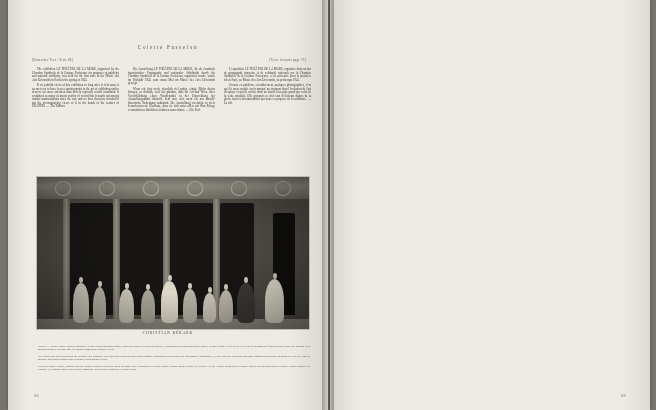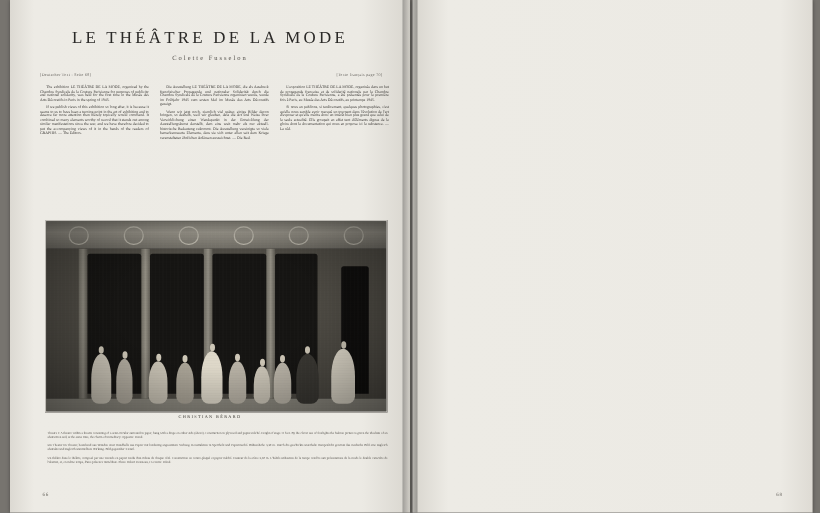--- a/index.html
+++ b/index.html
@@ -99,21 +99,20 @@
   .vig{position:absolute;inset:0;pointer-events:none;
     background:radial-gradient(ellipse at 50% 45%,rgba(0,0,0,0) 40%,rgba(0,0,0,.45) 100%);}
 </style>
 </head>
 <body>
 
 <div class="spread">
 
   <div class="page left">
 
-    <div class="title">LE THÉÂTRE DE LA MODE</div>
     <div class="byline">Colette Fusselon</div>
     <div class="sidenote l">[Deutscher Text : Seite 68]</div>
     <div class="sidenote r">[Texte français page 70]</div>
 
     <div class="cols">
       <div class="col">
         <p>The exhibition LE THÉÂTRE DE LA MODE, organized by the Chambre Syndicale de la Couture Parisienne for purposes of publicity and national solidarity, was held for the first time in the Musée des Arts Décoratifs in Paris in the spring of 1945.</p>
         <p>If we publish views of this exhibition so long after, it is because it seems to us to have been a turning-point in the art of exhibiting and to deserve far more attention than merely topically would command. It combined so many elements worthy of record that it stands out among similar manifestations since the war, and we have therefore decided to put the accompanying views of it in the hands of the readers of GRAPHIS. — The Editors.</p>
       </div>
       <div class="col">

